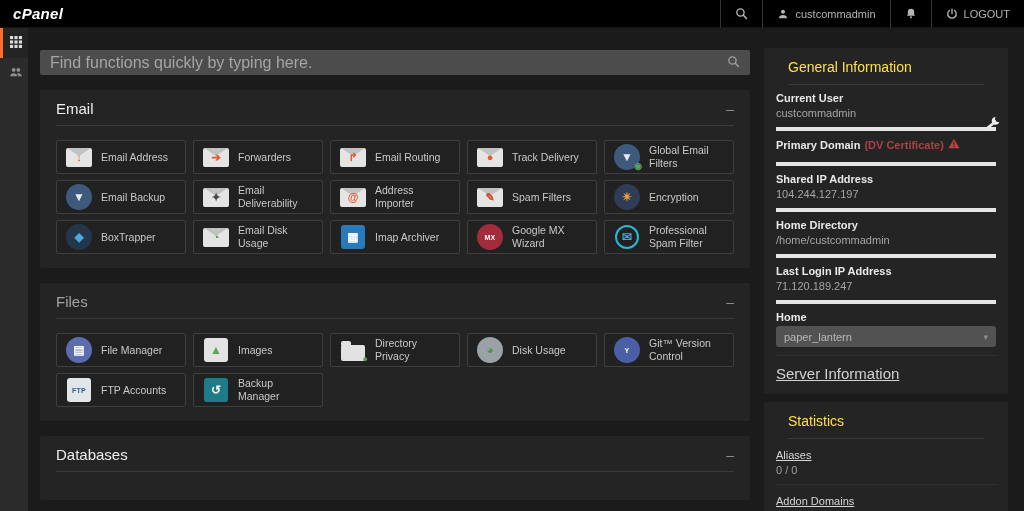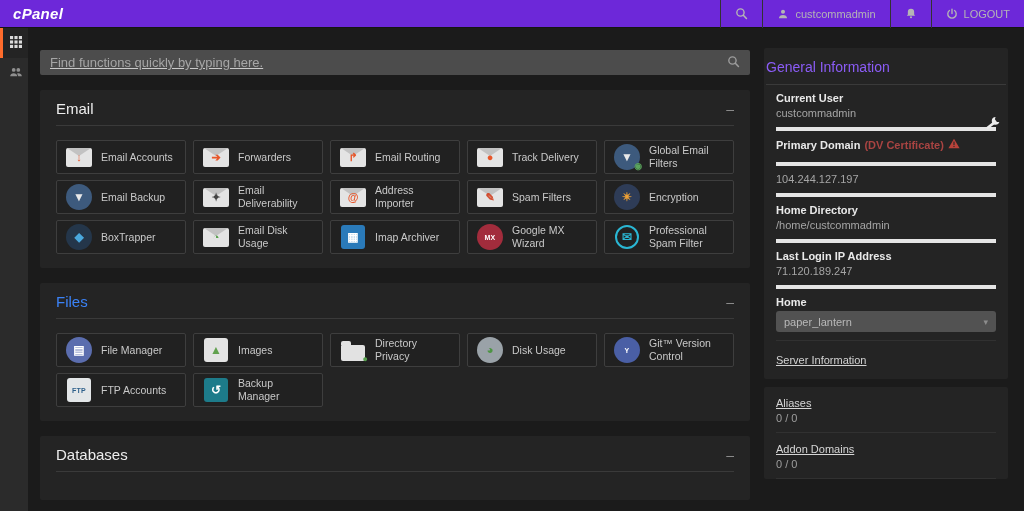--- a/index.html
+++ b/index.html
@@ -2,35 +2,35 @@
 <html><head>
 <meta charset="utf-8">
 <style>
   * { box-sizing: border-box; margin: 0; padding: 0; }
   html,body { width:1024px; height:511px; }
   body {
     background:#1b1b1b; overflow:hidden; position:relative;
     font-family:"Liberation Sans", sans-serif; color:#cccccc;
   }
   
-  .topbar { height:28px; background:#6d28d9; display:flex; align-items:center; justify-content:space-between; border-bottom:1px solid #151515; }
+  .topbar { height:28px; background:#000000; display:flex; align-items:center; justify-content:space-between; border-bottom:1px solid #151515; }
   .logo { color:#ffffff; font-style:italic; font-weight:bold; font-size:15px; padding-left:13px; letter-spacing:.3px; }
   .topbar-right { display:flex; align-items:stretch; height:28px; }
   .tb-cell { display:flex; align-items:center; gap:6px; padding:0 14px; border-left:1px solid #333333; color:#b5b5b5; font-size:11px; cursor:pointer; }
   .tb-cell svg { display:block; }
   
   .layout { display:flex; position:absolute; top:28px; left:0; right:0; bottom:-600px; }
   .leftnav { width:28px; background:#2b2b2b; flex:none; }
   .ln-item { height:30px; display:flex; align-items:center; justify-content:center; border-left:3px solid transparent; cursor:pointer; }
   .ln-item.active { border-left-color:#ff6c2c; background:#242424; }
   .main { flex:none; width:710px; margin-left:12px; padding-top:22px; }
   .rightcol { flex:none; width:244px; margin-left:14px; padding-top:20px; }
   
   .search { height:25px; background:#4c4c4c; border-radius:2px; display:flex; align-items:center; padding:0 10px; }
-  .search input { flex:1; background:transparent; border:none; outline:none; color:#c9c9c9; font-size:13px; font-family:"Liberation Sans",sans-serif;text-decoration:underline; }
+  .search input { flex:1; background:transparent; border:none; outline:none; color:#c9c9c9; font-size:16px; font-family:"Liberation Sans",sans-serif; }
   .search input::placeholder { color:#a5a5a5; }
   
   .panel { background:#242424; border-radius:2px; margin-top:15px; }
   .panel-head { display:flex; justify-content:space-between; align-items:center; margin:4px 16px; padding:10px 0 8px; border-bottom:1px solid #3a3a3a; }
   .panel-title { font-size:15px; color:#ededed; }
   .minus { color:#8a8a8a; font-size:14px; line-height:1; cursor:pointer; }
   .grid { display:grid; grid-template-columns:repeat(5,1fr); gap:6px 7px; padding:10px 16px 14px; }
   .item { min-height:34px; border:1px solid #3e3e3e; background:#212121; border-radius:2px; display:flex; align-items:center; gap:9px; padding:2px 6px 2px 9px; cursor:pointer; }
   .item-label { font-size:10.5px; color:#c9c9c9; line-height:1.2; }
   
@@ -42,32 +42,32 @@
   .ic-circle { width:26px; height:26px; border-radius:50%; display:flex; align-items:center; justify-content:center; }
   .ic-square { width:24px; height:24px; border-radius:3px; display:flex; align-items:center; justify-content:center; }
   .ic-ring { width:24px; height:24px; border-radius:50%; border:2px solid; display:flex; align-items:center; justify-content:center; }
   .glyph { font-size:12px; font-weight:bold; line-height:1; }
   .glyph-text { font-size:7px; font-weight:bold; line-height:1; letter-spacing:.3px; }
   .shape-badge { position:absolute; right:-2px; bottom:-1px; font-size:9px; line-height:1; font-weight:bold; }
   .ic-folder { width:24px; height:16px; background:#e2e2e2; border-radius:1px 2px 2px 2px; position:relative; margin-top:5px; }
   .ic-folder::before { content:""; position:absolute; top:-4px; left:0; width:10px; height:4px; background:#e2e2e2; border-radius:2px 2px 0 0; }
   
   .rpanel { background:#242424; border-radius:2px; margin-bottom:8px; }
-  .rpanel-head { margin:0 2px; padding:11px 0 9px; border-bottom:1px solid #3a3a3a; font-size:14px; color:#8b5cf6; }
+  .rpanel-head { margin:0 24px; padding:11px 0 9px; border-bottom:1px solid #3a3a3a; font-size:14px; color:#fde047; }
   .fld { margin:0 12px; padding:7px 0 8px; border-bottom:4px solid #e5e5e5; }
   .fld:last-of-type { border-bottom:1px solid #313131; }
   .fld-label { font-size:11px; font-weight:bold; color:#e9e9e9; margin-bottom:3px; display:flex; align-items:center; gap:4px; flex-wrap:wrap; }
   .fld-suffix { color:#a94442; }
   .fld-value { font-size:11px; color:#a5a5a5; word-break:break-all; }
   .domain-row { display:flex; align-items:center; gap:4px; font-size:11px; }
   .domain-link { color:#c3c3c3; text-decoration:underline; cursor:pointer; }
   .select { height:21px; background:#525252; border-radius:3px; display:flex; align-items:center; justify-content:space-between; padding:0 8px; font-size:11px; color:#b9b9b9; cursor:pointer; margin-top:2px; }
   .caret { color:#8d8d8d; font-size:9px; }
   .rfooter { margin:0 12px; padding:9px 0 11px; }
-  .rfooter a { color:#d2d2d2; font-size:11px; text-decoration:underline; cursor:pointer;text-align:right; }
+  .rfooter a { color:#d2d2d2; font-size:15px; text-decoration:underline; cursor:pointer;text-align:right; }
   .stat { margin:0 12px; padding:6px 0 8px; border-bottom:1px solid #313131; }
   .stat-label { font-size:11px; color:#cfcfcf; margin-bottom:3px; display:inline-block; }
   .stat-label.link { text-decoration:underline; cursor:pointer; color:#d6d6d6; }
   .stat-value { font-size:11px; color:#9e9e9e; }
   
   .wrench { position:absolute; right:22px; top:114px; cursor:pointer; }
 </style>
 </head>
 <body>
 
@@ -161,21 +161,21 @@
             <span class="panel-title">Email</span>
             <span class="minus">–</span>
           </div>
           <div class="grid">
             <div class="item">
               <span class="icon">
                 <span class="ic-env">
                   <span class="env-badge" style="color: rgb(232, 86, 42);">↓</span>
                 </span>
               </span>
-              <span class="item-label">Email Accounts</span>
+              <span class="item-label">Email Address</span>
             </div>
             <div class="item">
               <span class="icon">
                 <span class="ic-env">
                   <span class="env-badge" style="color: rgb(232, 86, 42);">➔</span>
                 </span>
               </span>
               <span class="item-label">Forwarders</span>
             </div>
             <div class="item">
@@ -280,21 +280,21 @@
                 <span class="ic-ring" style="border-color: rgb(42, 183, 212);">
                   <span class="glyph" style="color: rgb(42, 183, 212);">✉</span>
                 </span>
               </span>
               <span class="item-label">Professional Spam Filter</span>
             </div>
           </div>
         </div>
         <div class="panel">
           <div class="panel-head">
-            <span class="panel-title" style="color: #3b82f6;">Files</span>
+            <span class="panel-title" style="color: #a3a3a3;">Files</span>
             <span class="minus">–</span>
           </div>
           <div class="grid">
             <div class="item">
               <span class="icon">
                 <span class="ic-circle" style="background: rgb(91, 109, 174);">
                   <span class="glyph" style="color: rgb(255, 255, 255);">▤</span>
                 </span>
               </span>
               <span class="item-label">File Manager</span>
@@ -373,20 +373,23 @@
               <span>Primary Domain</span>
               <span class="fld-suffix">(DV Certificate)</span>
               <span><svg width="12" height="11" viewBox="0 0 14 13">
                   <path d="M7 .8 13.6 12H.4z" fill="#b9423a"></path>
                   <rect x="6.3" y="4.3" width="1.4" height="4" fill="#2a2a2a"></rect>
                   <rect x="6.3" y="9.3" width="1.4" height="1.4" fill="#2a2a2a"></rect>
                 </svg></span>
             </div>
           </div>
           <div class="fld">
+            <div class="fld-label">
+              <span>Shared IP Address</span>
+            </div>
             <div class="fld-value">104.244.127.197</div>
           </div>
           <div class="fld">
             <div class="fld-label">
               <span>Home Directory</span>
             </div>
             <div class="fld-value">/home/custcommadmin</div>
           </div>
           <div class="fld">
             <div class="fld-label">
@@ -402,20 +405,21 @@
               <span>paper_lantern</span>
               <span class="caret">▾</span>
             </div>
           </div>
         </div>
       <div class="rfooter">
         <a>Server Information</a>
       </div>
     </div>
     <div class="rpanel">
+      <div class="rpanel-head">Statistics</div>
       <div id="stats">
           <div class="stat"><div class="stat-label link">Aliases</div><div class="stat-value">0 / 0</div></div>
           <div class="stat"><div class="stat-label link">Addon Domains</div><div class="stat-value">0 / 0</div></div>
         </div>
     </div>
   </div>
 </div>
 
 <div class="wrench">
   <svg width="17" height="17" viewBox="0 0 20 20">

